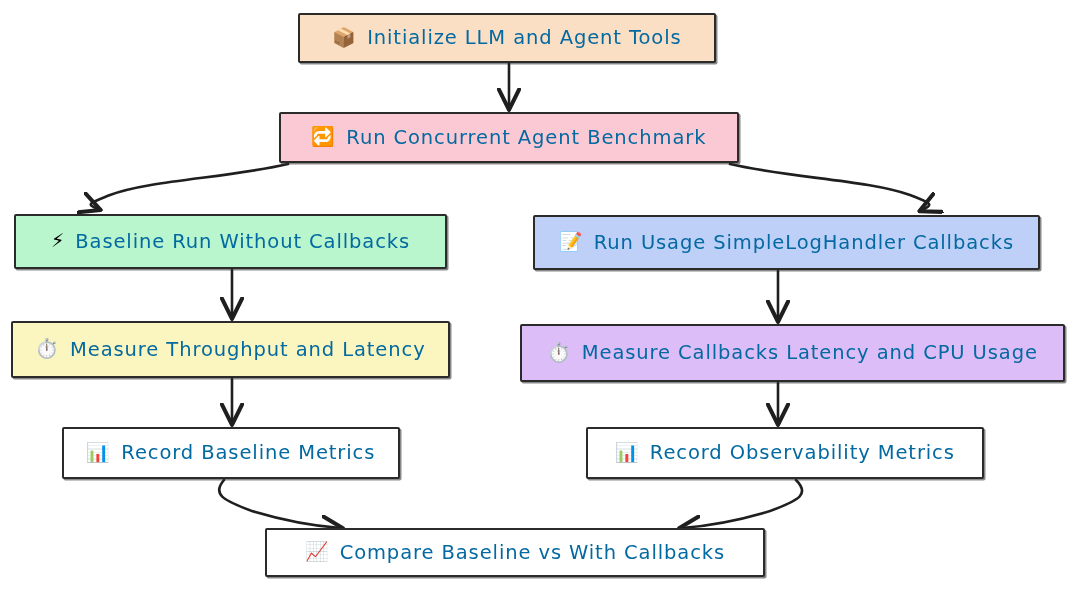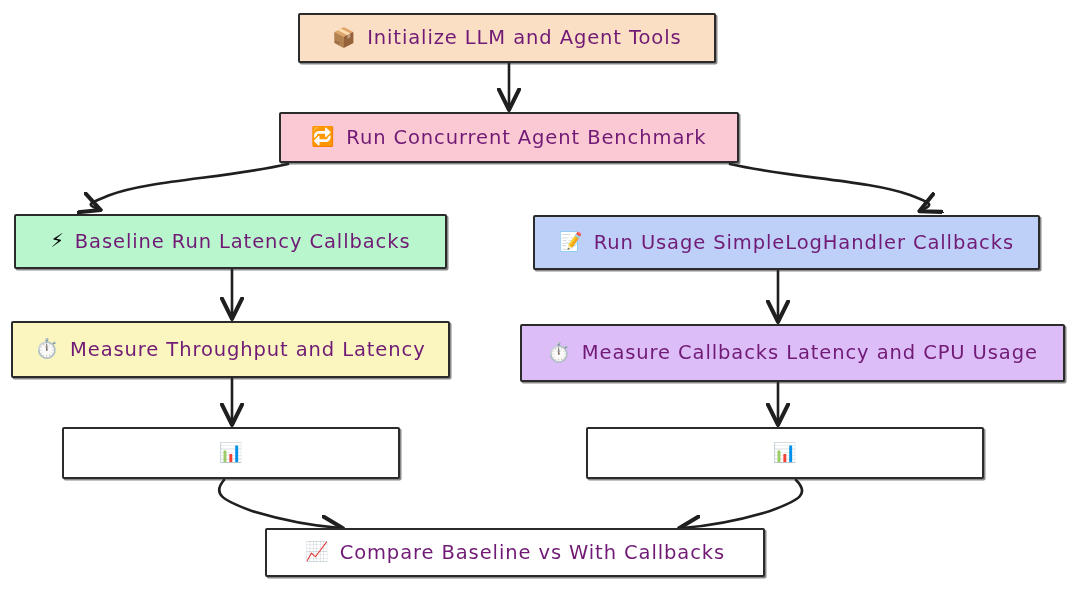--- a/index.html
+++ b/index.html
@@ -47,21 +47,21 @@
   .node .ico {
     font-size: 19px;
     line-height: 1;
     display: inline-block;
     transform: translateY(-1px);
   }
   .node .lbl {
     font-family: "DejaVu Sans", sans-serif;
     font-size: 19.5px;
     letter-spacing: 0.9px;
-    color: #701a75;
+    color: #0369a1;
     line-height: 1;
   }
 
   
   #n-init      { left: 298px; top: 13px;  width: 418px; height: 50px; }
   #n-bench     { left: 279px; top: 112px; width: 460px; height: 51px; }
   #n-baseline  { left: 14px;  top: 214px; width: 433px; height: 55px; }
   #n-callbacks { left: 533px; top: 215px; width: 507px; height: 55px; }
   #n-measure-l { left: 11px;  top: 321px; width: 439px; height: 57px; }
   #n-measure-r { left: 520px; top: 324px; width: 545px; height: 58px; }
@@ -113,21 +113,21 @@
   <div class="node" id="n-bench" style="background:#fbc9d4;">
     <div class="inner">
       <span class="ico">🔁</span>
       <span class="lbl">Run Concurrent Agent Benchmark</span>
     </div>
   </div>
 
   <div class="node" id="n-baseline" style="background:#b9f5cd;">
     <div class="inner">
       <span class="ico">⚡</span>
-      <span class="lbl">Baseline Run Latency Callbacks</span>
+      <span class="lbl">Baseline Run Without Callbacks</span>
     </div>
   </div>
 
   <div class="node" id="n-callbacks" style="background:#bed0f7;">
     <div class="inner">
       <span class="ico">📝</span>
       <span class="lbl">Run Usage SimpleLogHandler Callbacks</span>
     </div>
   </div>
 
@@ -141,26 +141,28 @@
   <div class="node" id="n-measure-r" style="background:#ddbdf8;">
     <div class="inner">
       <span class="ico">⏱️</span>
       <span class="lbl">Measure Callbacks Latency and CPU Usage</span>
     </div>
   </div>
 
   <div class="node" id="n-record-l" style="background:#ffffff;">
     <div class="inner">
       <span class="ico">📊</span>
+      <span class="lbl">Record Baseline Metrics</span>
     </div>
   </div>
 
   <div class="node" id="n-record-r" style="background:#ffffff;">
     <div class="inner">
       <span class="ico">📊</span>
+      <span class="lbl">Record Observability Metrics</span>
     </div>
   </div>
 
   <div class="node" id="n-compare" style="background:#ffffff;">
     <div class="inner">
       <span class="ico">📈</span>
       <span class="lbl">Compare Baseline vs With Callbacks</span>
     </div>
   </div>
 

